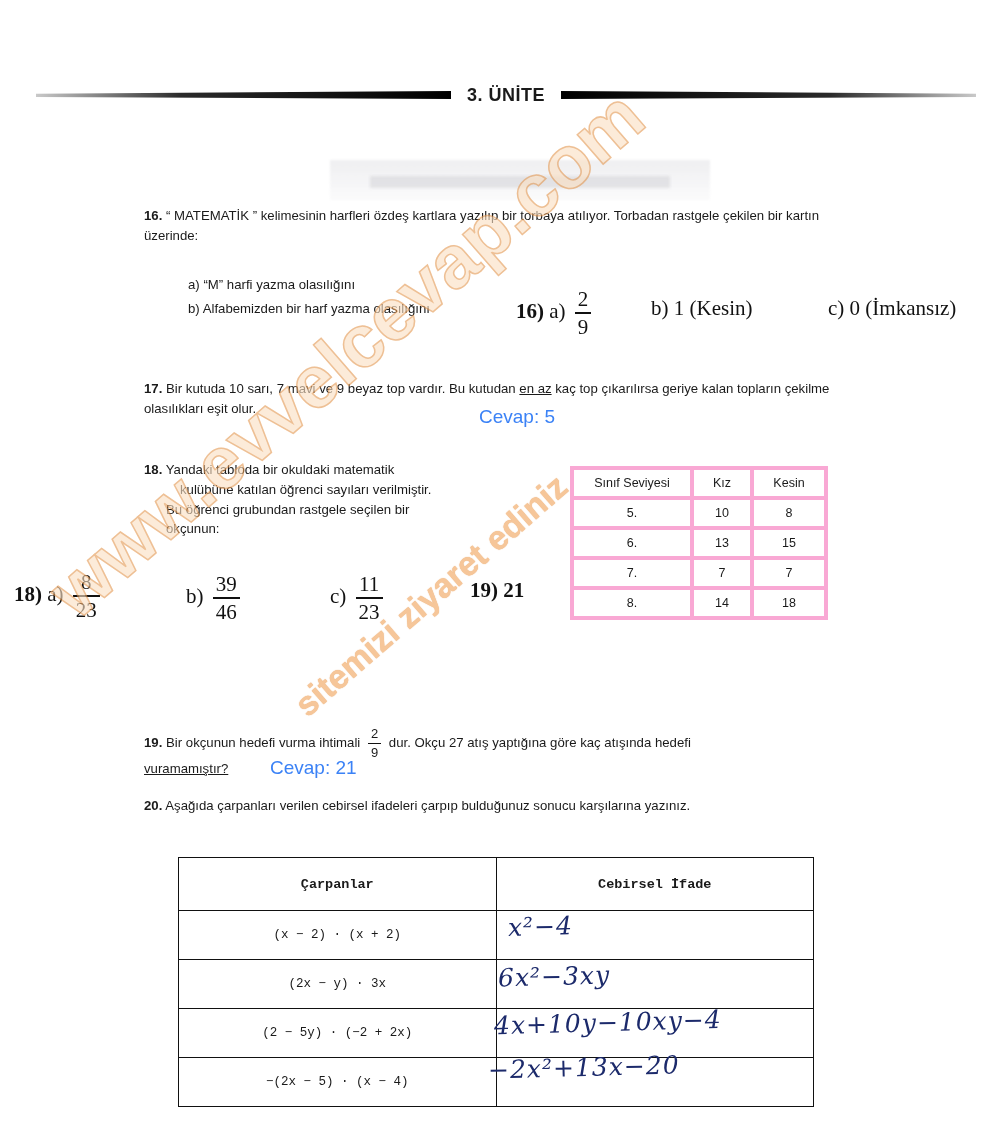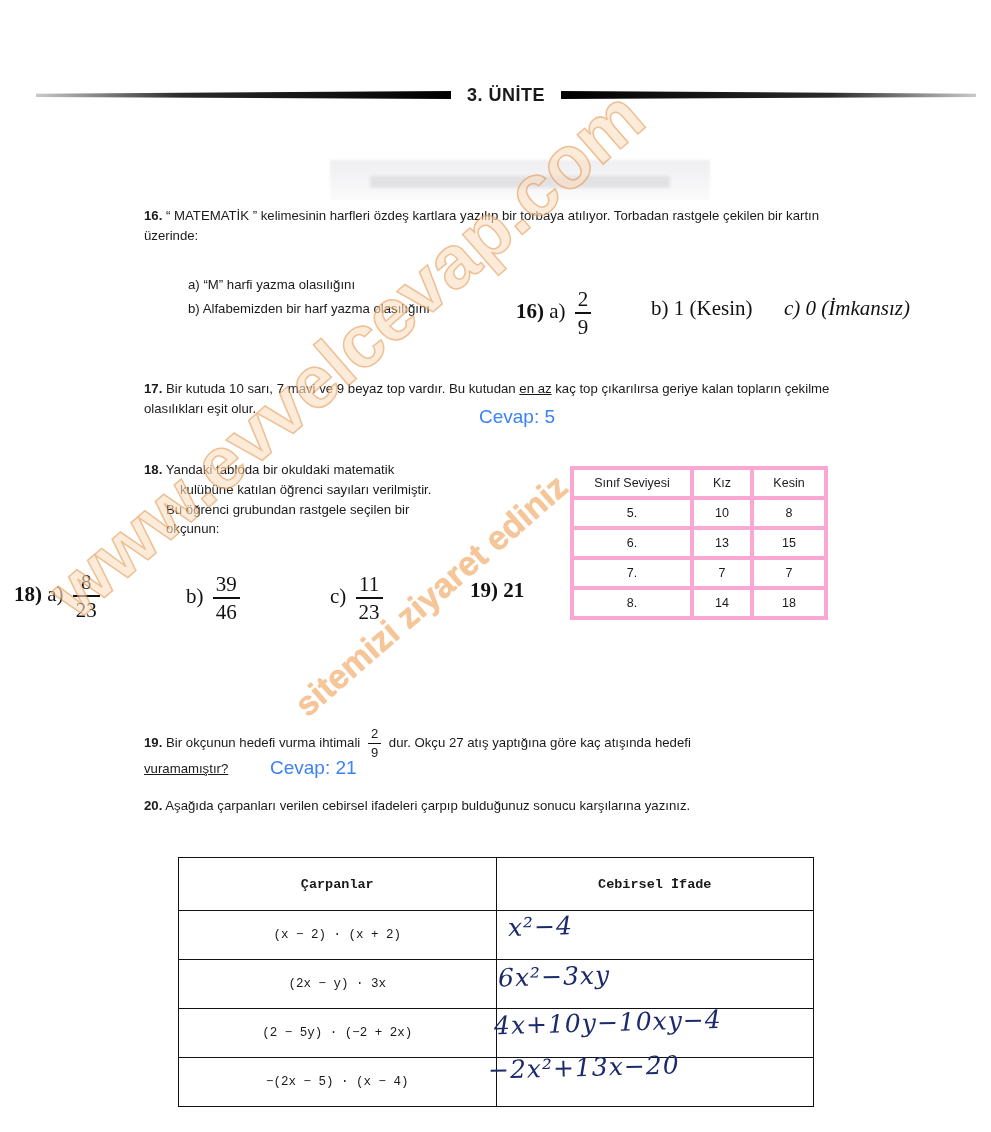--- a/index.html
+++ b/index.html
@@ -164,21 +164,21 @@
   <div class="ans" style="left:516px;top:288px;">
     <b>16)</b>
     <span>a)</span>
     <span class="frac">
       <span class="num">2</span>
       <span class="bar"></span>
       <span class="den">9</span>
     </span>
   </div>
   <div class="ans" style="left:651px;top:296px;">b) 1 (Kesin)</div>
-  <div class="ans" style="left:784px;top:296px;font-style:italic;">c) 0 (İmkansız)</div>
+  <div class="ans" style="left:828px;top:296px;">c) 0 (İmkansız)</div>
 
   <div class="q" style="left:144px;top:379px;width:700px;">
     <span class="qnum">17.</span>
     <span>Bir kutuda 10 sarı, 7 mavi ve 9 beyaz top vardır. Bu kutudan </span><span class="u">en az</span><span> kaç top çıkarılırsa geriye kalan topların çekilme olasılıkları eşit olur.</span>
   </div>
   <div class="cevap" style="left:479px;top:406px;">Cevap: 5</div>
 
   <div class="q" style="left:144px;top:460px;width:330px;">
     <span class="qnum">18.</span>
     <span>Yandaki tabloda bir okuldaki matematik</span><br>

